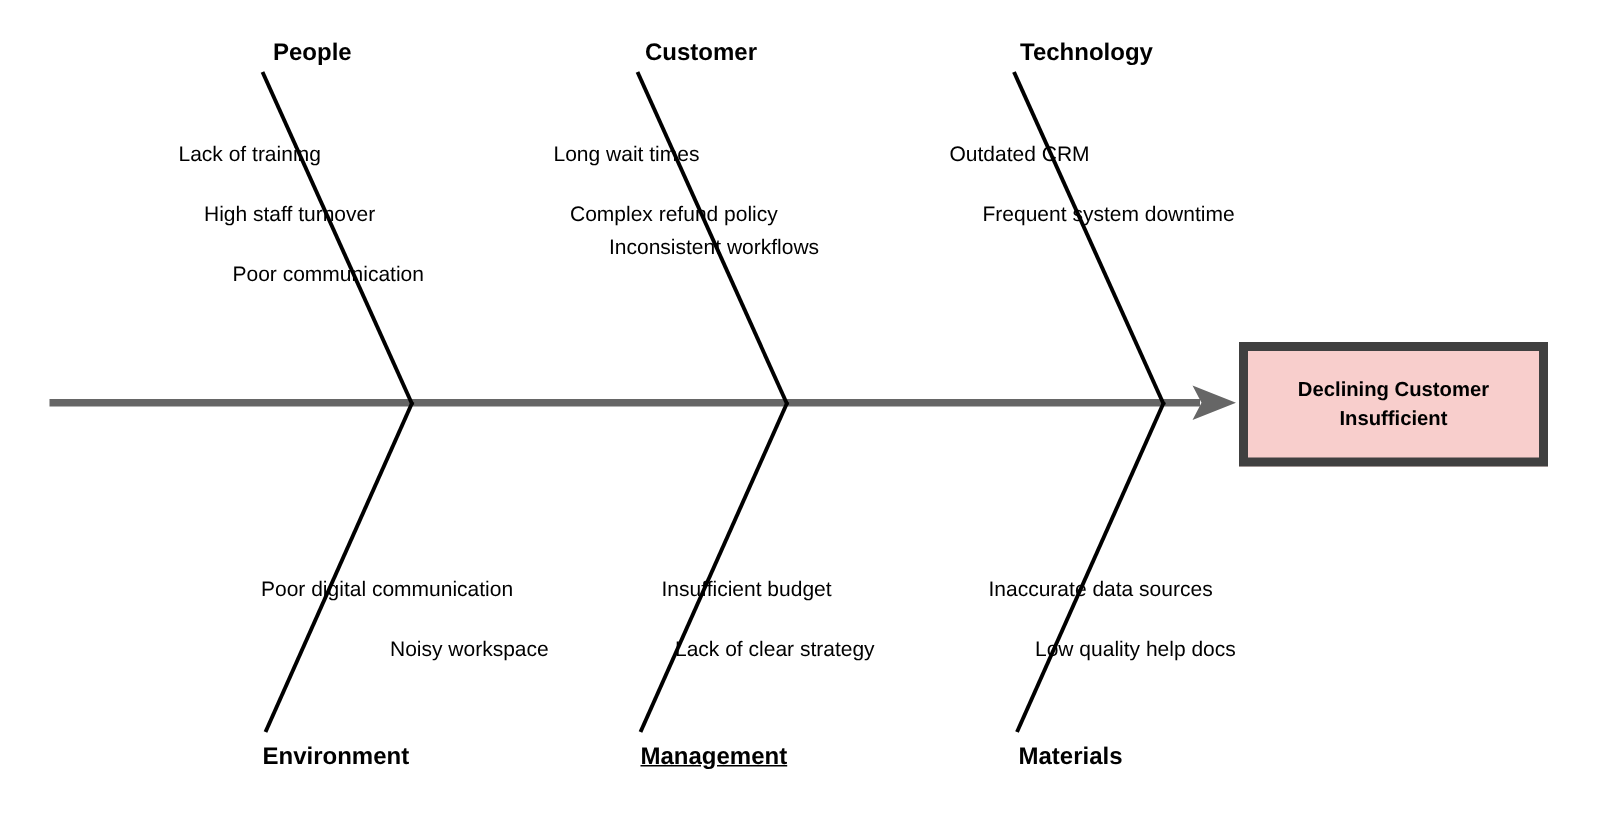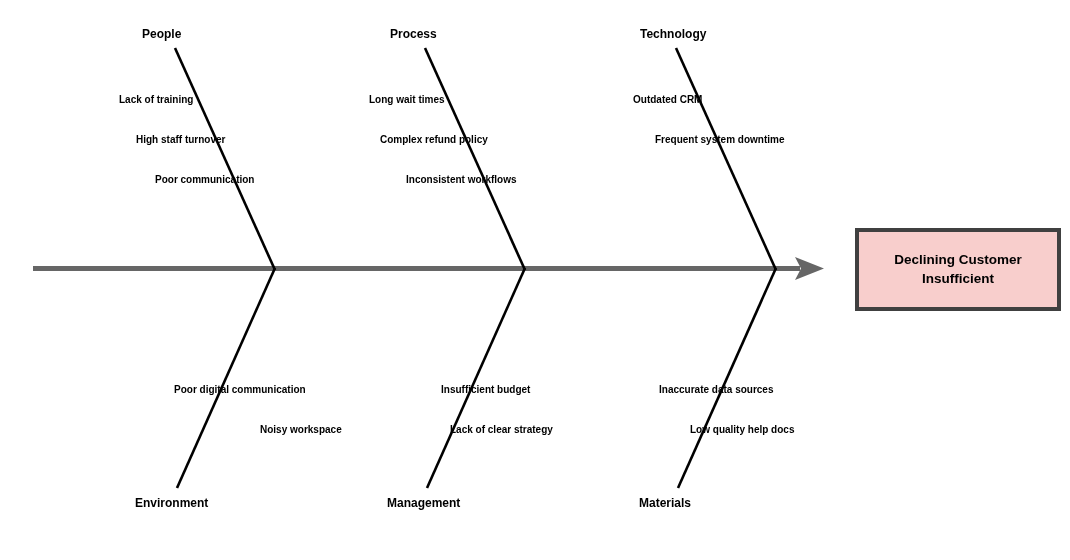--- a/index.html
+++ b/index.html
@@ -28,44 +28,45 @@
   .layer-text {
     position: absolute;
     left: 0;
     top: 0;
     width: 1070px;
     height: 560px;
   }
   .cat-label {
     position: absolute;
     font-family: "Liberation Sans", sans-serif;
-    font-size: 12px;
+    font-size: 16px;
     font-weight: bold;
     color: #000000;
     white-space: nowrap;
     line-height: 1;
+    margin-left: 40px;
   }
   .cause-label {
     position: absolute;
     font-family: "Liberation Sans", sans-serif;
-    font-size: 10px;
-    font-weight: bold;
+    font-size: 14px;
+    font-weight: normal;
     color: #000000;
     white-space: nowrap;
     line-height: 1;
   }
   .effect-box {
     position: absolute;
-    left: 855px;
+    left: 826px;
     top: 228px;
     width: 206px;
     height: 83px;
     box-sizing: border-box;
     background: #f8cecc;
-    border: 4px solid #404040;
+    border: 6px solid #404040;
     display: flex;
     align-items: center;
     justify-content: center;
     text-align: center;
   }
   .effect-box-text {
     font-family: "Liberation Sans", sans-serif;
     font-size: 13.5px;
     font-weight: bold;
     color: #000000;
@@ -89,34 +90,34 @@
     <line x1="676" y1="48" x2="776" y2="270" stroke="#000000" stroke-width="2.6"></line>
 
     <line x1="275" y1="268" x2="177" y2="488" stroke="#000000" stroke-width="2.6"></line>
     <line x1="525" y1="268" x2="427" y2="488" stroke="#000000" stroke-width="2.6"></line>
     <line x1="776" y1="268" x2="678" y2="488" stroke="#000000" stroke-width="2.6"></line>
   </svg>
 
   <div class="layer-text">
 
     <div class="cat-label" style="left:142px; top:28px;">People</div>
-    <div class="cat-label" style="left:390px; top:28px;">Process</div>
+    <div class="cat-label" style="left:390px; top:28px;">Customer</div>
     <div class="cat-label" style="left:640px; top:28px;">Technology</div>
 
     <div class="cat-label" style="left:135px; top:497px;">Environment</div>
-    <div class="cat-label" style="left:387px; top:497px;">Management</div>
+    <div class="cat-label" style="left:387px; top:497px;text-decoration:underline;">Management</div>
     <div class="cat-label" style="left:639px; top:497px;">Materials</div>
 
     <div class="cause-label" style="left:119px; top:95px;">Lack of training</div>
     <div class="cause-label" style="left:136px; top:135px;">High staff turnover</div>
     <div class="cause-label" style="left:155px; top:175px;">Poor communication</div>
 
     <div class="cause-label" style="left:369px; top:95px;">Long wait times</div>
     <div class="cause-label" style="left:380px; top:135px;">Complex refund policy</div>
-    <div class="cause-label" style="left:406px; top:175px;text-align:center;">Inconsistent workflows</div>
+    <div class="cause-label" style="left:406px; top:157px;text-align:center;">Inconsistent workflows</div>
 
     <div class="cause-label" style="left:633px; top:95px;">Outdated CRM</div>
     <div class="cause-label" style="left:635px; top:135px;padding-left:20px;">Frequent system downtime</div>
 
     <div class="cause-label" style="left:174px; top:385px;">Poor digital communication</div>
     <div class="cause-label" style="left:216px; top:425px;padding-left:44px;">Noisy workspace</div>
 
     <div class="cause-label" style="left:441px; top:385px;">Insufficient budget</div>
     <div class="cause-label" style="left:450px; top:425px;">Lack of clear strategy</div>
 

